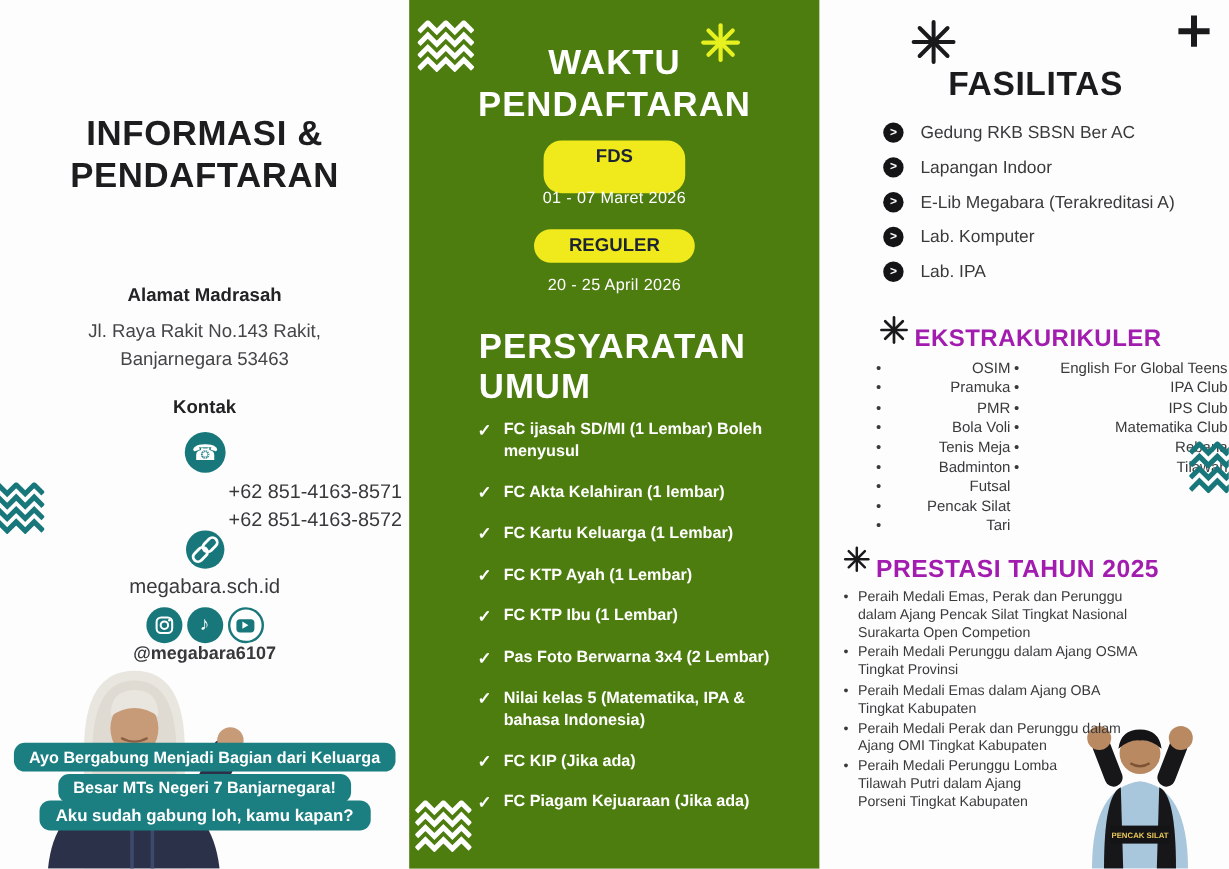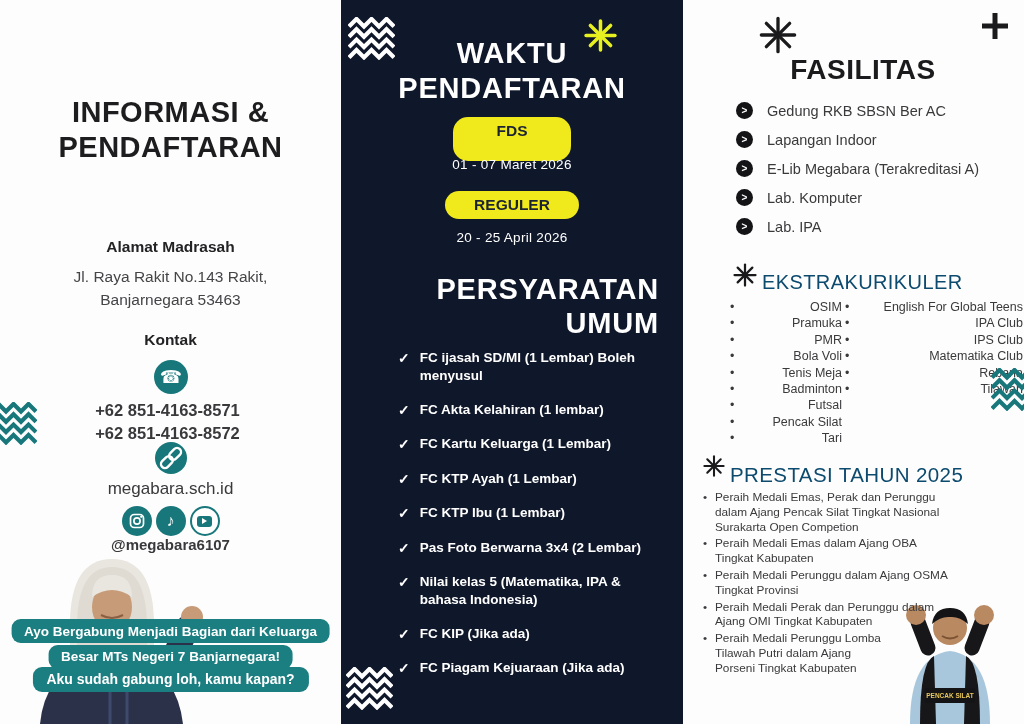--- a/index.html
+++ b/index.html
@@ -1,36 +1,36 @@
 <!DOCTYPE html>
 <html><head>
 <meta charset="utf-8">
 <style>
   html,body{margin:0;padding:0;}
   body{width:1024px;height:724px;font-family:"Liberation Sans",sans-serif;background:#fff;}
   #page{position:relative;width:1024px;height:724px;overflow:hidden;background:#fdfdfd;}
   .panel{position:absolute;top:0;height:724px;}
   #panel-left{left:0;width:341px;background:#fdfdfd;}
-  #panel-mid{left:341px;width:342px;background:#0f172a;}
+  #panel-mid{left:341px;width:342px;background:#4d7c0f;}
   #panel-right{left:683px;width:341px;background:#fdfdfd;}
 
   
   .lp-title{position:absolute;top:95px;left:0;width:341px;text-align:center;
     font-size:29px;font-weight:bold;color:#1d1d1f;line-height:1.22;letter-spacing:.5px;}
   .lp-title span{display:block;margin:0 auto;width:250px;}
   .addr-block{position:absolute;top:238px;left:0;width:341px;text-align:center;}
   .addr-h{font-size:15.5px;font-weight:bold;color:#232325;margin-bottom:9px;}
   .addr-l{font-size:15.5px;color:#454548;line-height:1.5;}
   .kontak-h{position:absolute;top:331px;left:0;width:341px;text-align:center;
     font-size:15.5px;font-weight:bold;color:#232325;}
   .circle-ico{position:absolute;border-radius:50%;background:#17777a;color:#fff;
     display:flex;align-items:center;justify-content:center;}
   .phone-ico{top:360px;left:154px;width:34px;height:34px;font-size:18px;}
-  .phones{position:absolute;top:399px;left:0;width:335px;text-align:center;
-    font-size:16.5px;color:#39393c;line-height:1.42;font-weight:bold;}
+  .phones{position:absolute;top:399px;left:0;width:335px;text-align:right;
+    font-size:16.5px;color:#39393c;line-height:1.42;}
   .link-ico{top:442px;left:155px;width:32px;height:32px;}
   .website{position:absolute;top:479px;left:0;width:341px;text-align:center;
     font-size:17px;color:#39393c;}
   .socials{position:absolute;top:506px;left:0;width:341px;display:flex;
     justify-content:center;gap:4px;}
   .soc{width:30px;height:30px;border-radius:50%;display:flex;align-items:center;justify-content:center;}
   .soc-fill{background:#17777a;color:#fff;}
   .tiktok-glyph{font-size:16px;font-weight:bold;}
   .yt{background:#fff;border:2px solid #17777a;box-sizing:border-box;}
   .yt-rect{width:15px;height:11px;background:#17777a;border-radius:3px;position:relative;}
@@ -51,39 +51,39 @@
   .mid-title{position:absolute;top:36px;left:0;width:342px;text-align:center;color:#fff;
     font-size:29px;font-weight:bold;line-height:1.2;letter-spacing:.8px;}
   .mid-title span{display:block;margin:0 auto;width:250px;}
   .pill{position:absolute;left:50%;transform:translateX(-50%);background:#f0e91c;color:#1c2433;
     font-weight:bold;border-radius:15px;text-align:center;}
   .pill1{top:117px;width:118px;height:44px;line-height:27px;font-size:15.5px;}
   .pill2{top:191px;width:134px;height:28px;line-height:28px;font-size:15.5px;}
   .date{position:absolute;left:0;width:342px;text-align:center;color:#fff;
     font-size:13.5px;letter-spacing:.3px;}
   .date1{top:157px;} .date2{top:230px;}
-  .req-title{position:absolute;top:272px;left:0;width:376px;text-align:right;color:#fff;
+  .req-title{position:absolute;top:272px;left:0;width:376px;text-align:left;color:#fff;
     font-size:29px;font-weight:bold;line-height:1.18;letter-spacing:.8px;}
   .req-title span{display:block;margin:0 auto;width:260px;}
   .req-list{position:absolute;top:349px;left:57px;width:258px;}
   .req-item{display:flex;margin-bottom:16px;color:#fff;font-size:13.5px;font-weight:bold;line-height:1.32;}
   .check{margin-right:10px;font-size:14px;flex:0 0 auto;}
 
   
   .fas-title{position:absolute;top:54px;left:30px;width:300px;text-align:center;color:#1b1b1d;
     font-size:28px;font-weight:bold;letter-spacing:.5px;}
   .fac-list{position:absolute;top:102px;left:53px;}
   .fac-row{display:flex;align-items:center;margin-bottom:12px;font-size:14.5px;color:#3a3a3c;}
   .fac-ico{width:17px;height:17px;border-radius:50%;background:#141416;color:#fff;
     display:flex;align-items:center;justify-content:center;font-size:10px;font-weight:bold;
     margin-right:14px;flex:0 0 auto;}
   .sec-head{position:absolute;display:flex;align-items:flex-start;}
   .eks-head{top:263px;left:50px;}
   .pre-head{top:455px;left:20px;}
-  .sec-title{font-weight:normal;color:#0c4a6e;margin-top:8px;margin-left:5px;letter-spacing:.4px;}
+  .sec-title{font-weight:bold;color:#a21caf;margin-top:8px;margin-left:5px;letter-spacing:.4px;}
   .eks-title{font-size:20px;}
   .pre-title{font-size:20.5px;}
   .eks-col{position:absolute;top:299px;text-align:right;}
   .eks-col1{left:47px;width:112px;}
   .eks-col2{left:162px;width:178px;white-space:nowrap;}
   .b-item{position:relative;padding-left:12px;font-size:12.5px;color:#3a3a3c;line-height:16.4px;}
   .b-item::before{content:"\2022";position:absolute;left:0;top:0;color:#3a3a3c;}
   .pre-list{position:absolute;top:490px;left:19px;width:252px;z-index:2;}
   .p-item{position:relative;padding-left:13px;font-size:11.8px;color:#3a3a3c;line-height:14.8px;margin-bottom:2px;}
   .p-item::before{content:"\2022";position:absolute;left:1px;top:0;color:#3a3a3c;}
@@ -341,22 +341,22 @@
             <line x1="2" y1="16" x2="30" y2="16"></line>
           <line x1="6.2" y1="6.2" x2="25.8" y2="25.8"></line>
             <line x1="25.8" y1="6.2" x2="6.2" y2="25.8"></line>
         </g>
       </svg>
       <span class="sec-title pre-title">PRESTASI TAHUN 2025</span>
     </div>
 
     <div class="pre-list">
       <div class="p-item">Peraih Medali Emas, Perak dan Perunggu dalam Ajang Pencak Silat Tingkat Nasional Surakarta Open Competion</div>
+      <div class="p-item">Peraih Medali Perunggu dalam Ajang OSMA Tingkat Provinsi</div>
       <div class="p-item">Peraih Medali Emas dalam Ajang OBA Tingkat Kabupaten</div>
-      <div class="p-item">Peraih Medali Perunggu dalam Ajang OSMA Tingkat Provinsi</div>
       <div class="p-item">Peraih Medali Perak dan Perunggu dalam Ajang OMI Tingkat Kabupaten</div>
       <div class="p-item narrow">Peraih Medali Perunggu Lomba Tilawah Putri dalam Ajang Porseni Tingkat Kabupaten</div>
     </div>
 
     <svg id="boy-photo" class="photo" width="148" height="136" viewBox="0 0 148 136">
       <path d="M52 60 L42 34" stroke="#17171a" stroke-width="15" stroke-linecap="round"></path>
       <path d="M96 60 L106 34" stroke="#17171a" stroke-width="15" stroke-linecap="round"></path>
       <circle cx="40" cy="27" r="10" fill="#b98a62"></circle>
       <circle cx="108" cy="27" r="10" fill="#b98a62"></circle>
       <path d="M34 136 Q34 68 74 63 Q114 68 114 136 Z" fill="#a9c7dc"></path>

